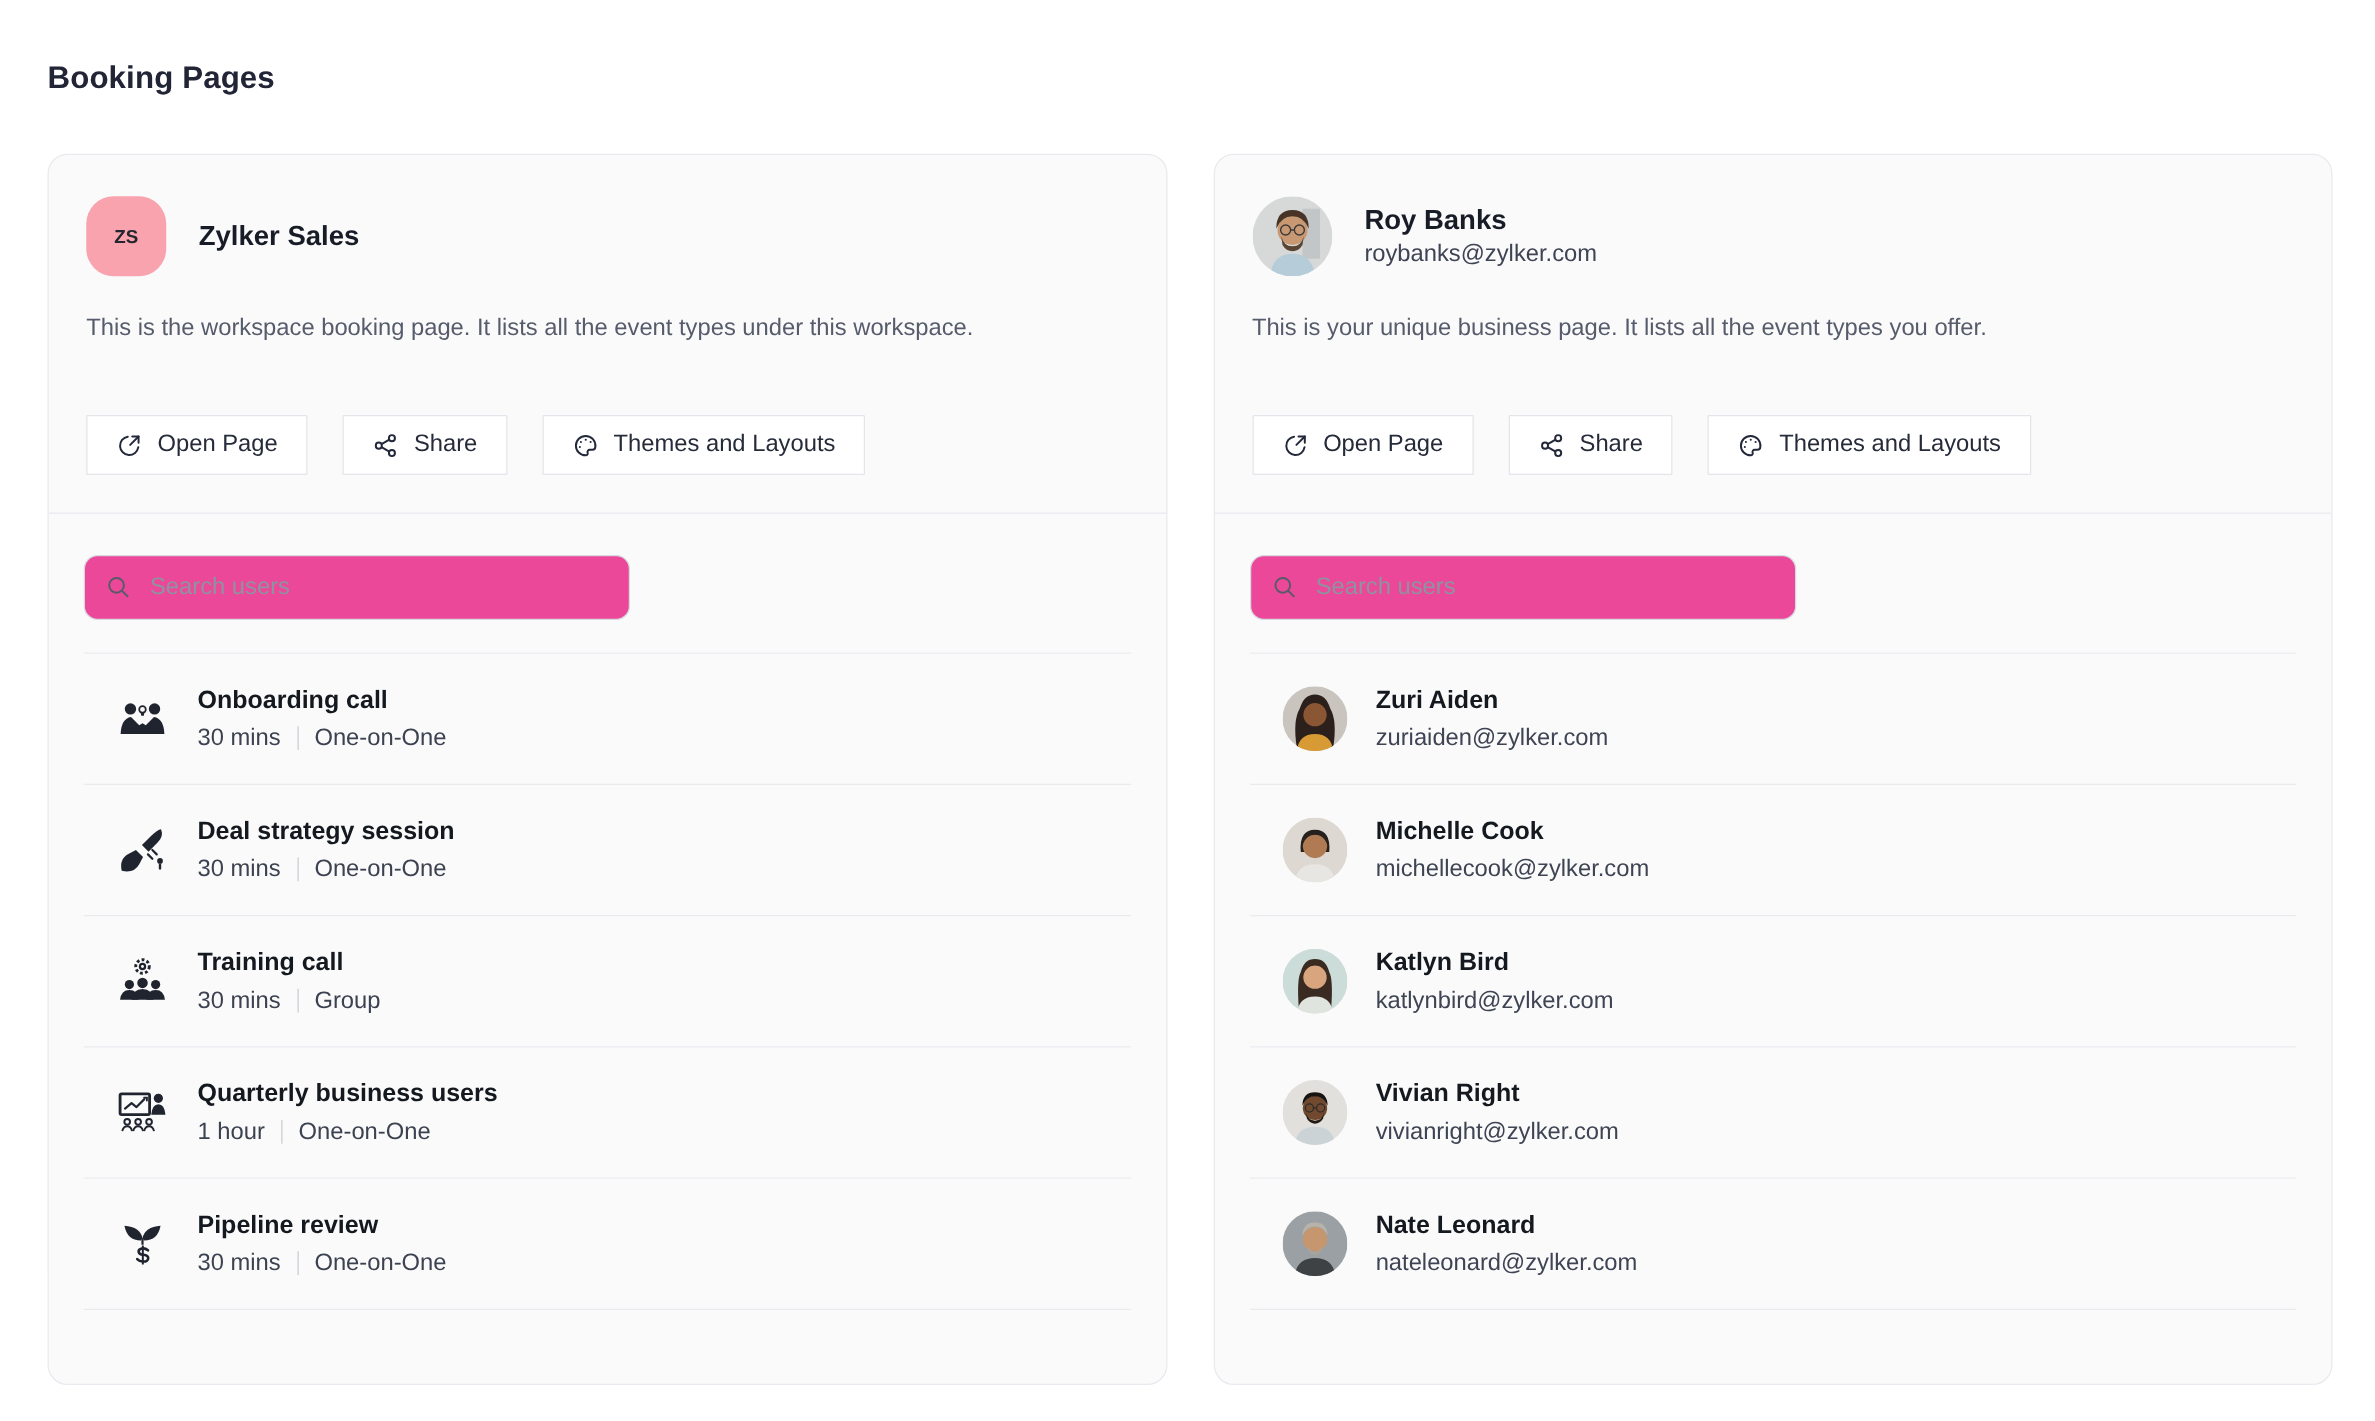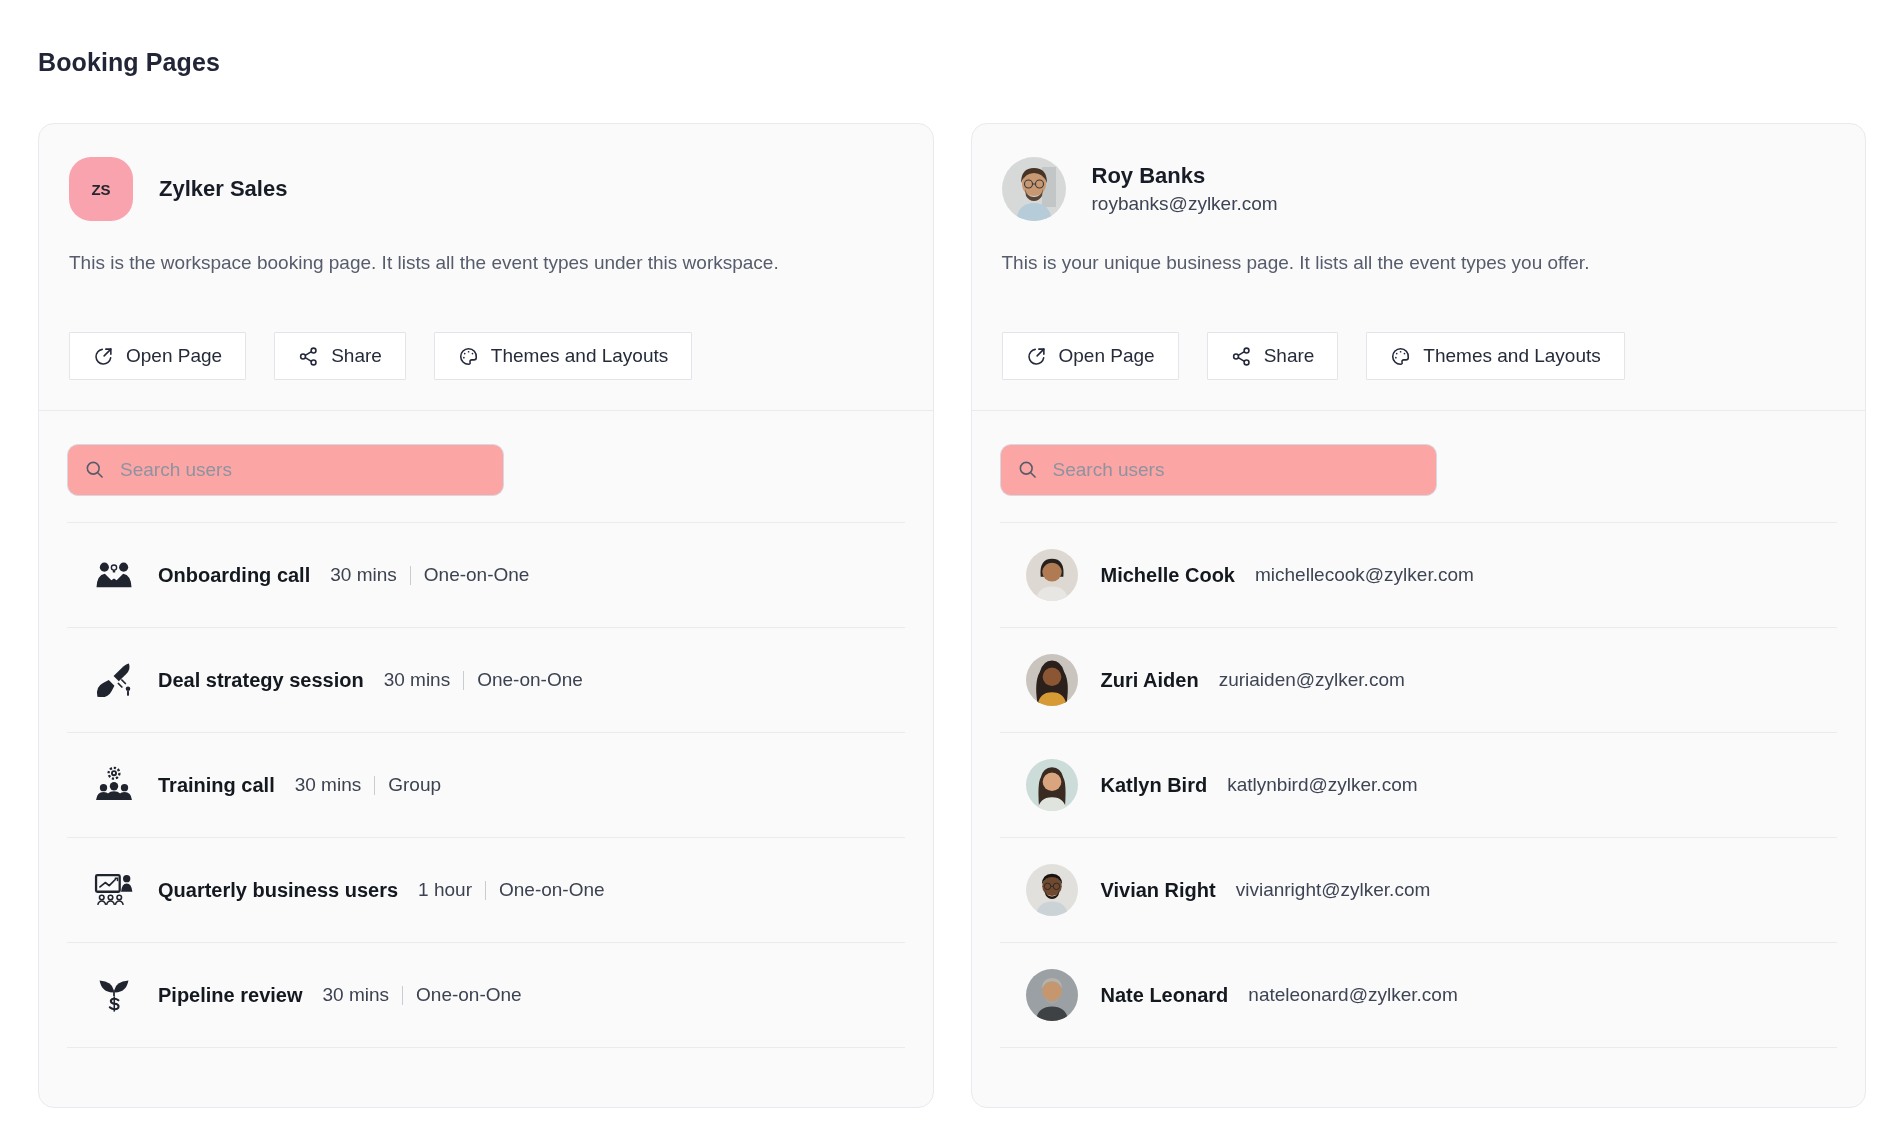--- a/index.html
+++ b/index.html
@@ -63,21 +63,21 @@
   .btn-icon { display:inline-flex; width:21px; height:21px; }
   .btn-icon svg { width:100%; height:100%; }
 
   .card-body { padding:33px 28px 0 28px; }
   .search {
     position:relative; width:437px; height:52px;
   }
   .search input {
     width:100%; height:100%;
     border:1px solid #d7d9e0; border-radius:11px;
-    background:#fca5a5;
+    background:#ec4899;
     padding:0 16px 0 52px;
     font-family:"Liberation Sans", sans-serif;
     font-size:19px; color:#2a2f3d;
     outline:none;
   }
   .search input::placeholder { color:#8d93a0; }
   .search-icon {
     position:absolute; left:17px; top:15px; width:21px; height:21px;
     pointer-events:none;
   }
@@ -86,21 +86,21 @@
     display:flex; align-items:center; gap:23px;
     padding:0 0 0 26px; height:105px;
     border-bottom:1px solid #e9ebef;
     cursor:pointer;
   }
   .evt-icon { width:42px; height:42px; flex:0 0 auto; display:flex; align-items:center; justify-content:center; }
   .evt-icon svg { width:42px; height:42px; }
   .row-avatar {
     width:52px; height:52px; border-radius:50%; overflow:hidden; flex:0 0 auto;
   }
-  .row-text { display:flex; flex-direction:row; gap:20px;justify-content:flex-end; }
+  .row-text { display:flex; flex-direction:column; gap:6px;justify-content:flex-end; }
   .row-name { font-size:20px; font-weight:700; color:#14181f; line-height:25px; }
   .row-sub { display:flex; align-items:center; font-size:19px; color:#3c4250; line-height:24px; }
   .pipe { width:1px; height:19px; background:#c9ccd3; margin:0 13px; display:inline-block; }
   .row-email { font-size:19px; color:#3e4453; line-height:24px; }
 </style>
 </head>
 <body>
 
 <div class="page">
   <h1 class="page-title">Booking Pages</h1>
@@ -348,46 +348,46 @@
             </svg>
           </span>
           <input type="text" placeholder="Search users" style="">
         </div>
 
         <div class="list">
 
           <div class="row">
             <span class="row-avatar">
               <svg viewBox="0 0 64 64">
+                <rect width="64" height="64" fill="#c9c4bd"></rect>
+                <path d="M14 60 Q10 34 17 22 Q21 8 32 8 Q43 8 47 22 Q54 34 50 60 Z" fill="#2b201b"></path>
+                <path d="M14 64 Q16 47 32 47 Q48 47 50 64 Z" fill="#d79a35"></path>
+                <circle cx="32" cy="28" r="11.5" fill="#8a5634"></circle>
+                <path d="M20 26 Q21 13 32 13 Q43 13 44 26 Q40 16 32 16 Q24 16 20 26 Z" fill="#2b201b"></path>
+              </svg>
+            </span>
+            <div class="row-text">
+              <div class="row-name">Zuri Aiden</div>
+              <div class="row-email">zuriaiden@zylker.com</div>
+            </div>
+          </div>
+
+          <div class="row">
+            <span class="row-avatar">
+              <svg viewBox="0 0 64 64">
                 <rect width="64" height="64" fill="#ded8d2"></rect>
                 <path d="M18 34 Q16 12 32 12 Q48 12 46 34 Z" fill="#26211f"></path>
                 <path d="M12 64 Q14 46 32 46 Q50 46 52 64 Z" fill="#e8e6e2"></path>
                 <circle cx="32" cy="28" r="12" fill="#b07a52"></circle>
                 <path d="M20 26 Q20 13 32 13 Q44 13 44 26 Q40 17 32 17 Q24 17 20 26 Z" fill="#26211f"></path>
               </svg>
             </span>
             <div class="row-text">
               <div class="row-name">Michelle Cook</div>
               <div class="row-email">michellecook@zylker.com</div>
-            </div>
-          </div>
-
-          <div class="row">
-            <span class="row-avatar">
-              <svg viewBox="0 0 64 64">
-                <rect width="64" height="64" fill="#c9c4bd"></rect>
-                <path d="M14 60 Q10 34 17 22 Q21 8 32 8 Q43 8 47 22 Q54 34 50 60 Z" fill="#2b201b"></path>
-                <path d="M14 64 Q16 47 32 47 Q48 47 50 64 Z" fill="#d79a35"></path>
-                <circle cx="32" cy="28" r="11.5" fill="#8a5634"></circle>
-                <path d="M20 26 Q21 13 32 13 Q43 13 44 26 Q40 16 32 16 Q24 16 20 26 Z" fill="#2b201b"></path>
-              </svg>
-            </span>
-            <div class="row-text">
-              <div class="row-name">Zuri Aiden</div>
-              <div class="row-email">zuriaiden@zylker.com</div>
             </div>
           </div>
 
           <div class="row">
             <span class="row-avatar">
               <svg viewBox="0 0 64 64">
                 <rect width="64" height="64" fill="#ccdcd8"></rect>
                 <path d="M16 58 Q14 30 18 23 Q21 10 32 10 Q43 10 46 23 Q50 30 48 58 Z" fill="#3a2b22"></path>
                 <path d="M14 64 Q16 47 32 47 Q48 47 50 64 Z" fill="#dfe4de"></path>
                 <circle cx="32" cy="28" r="11.5" fill="#d8a57f"></circle>

